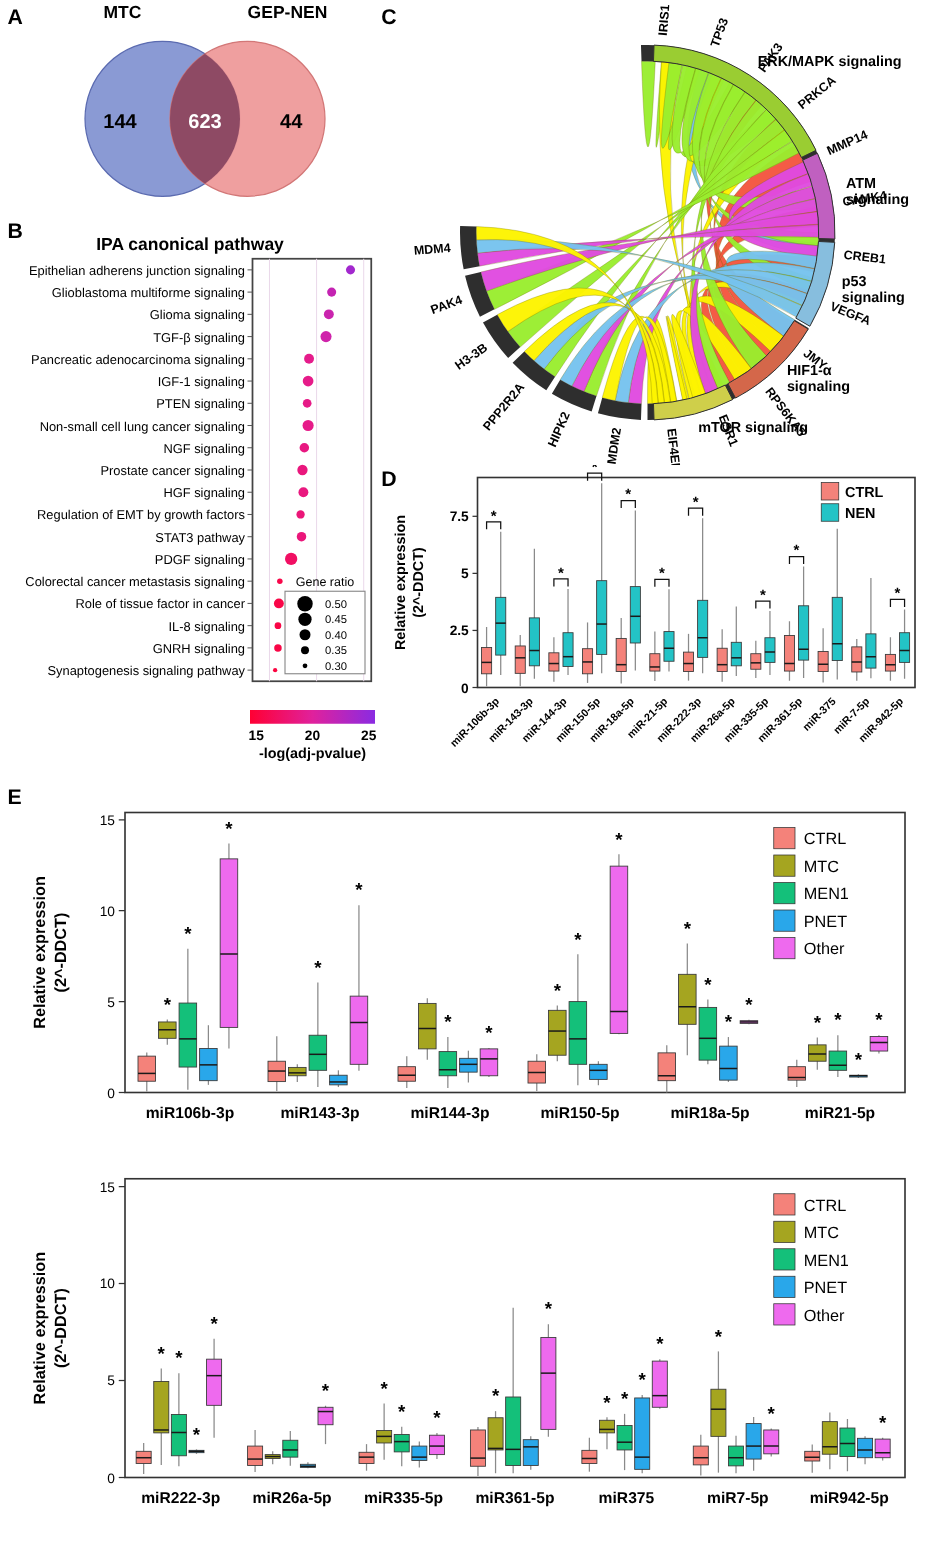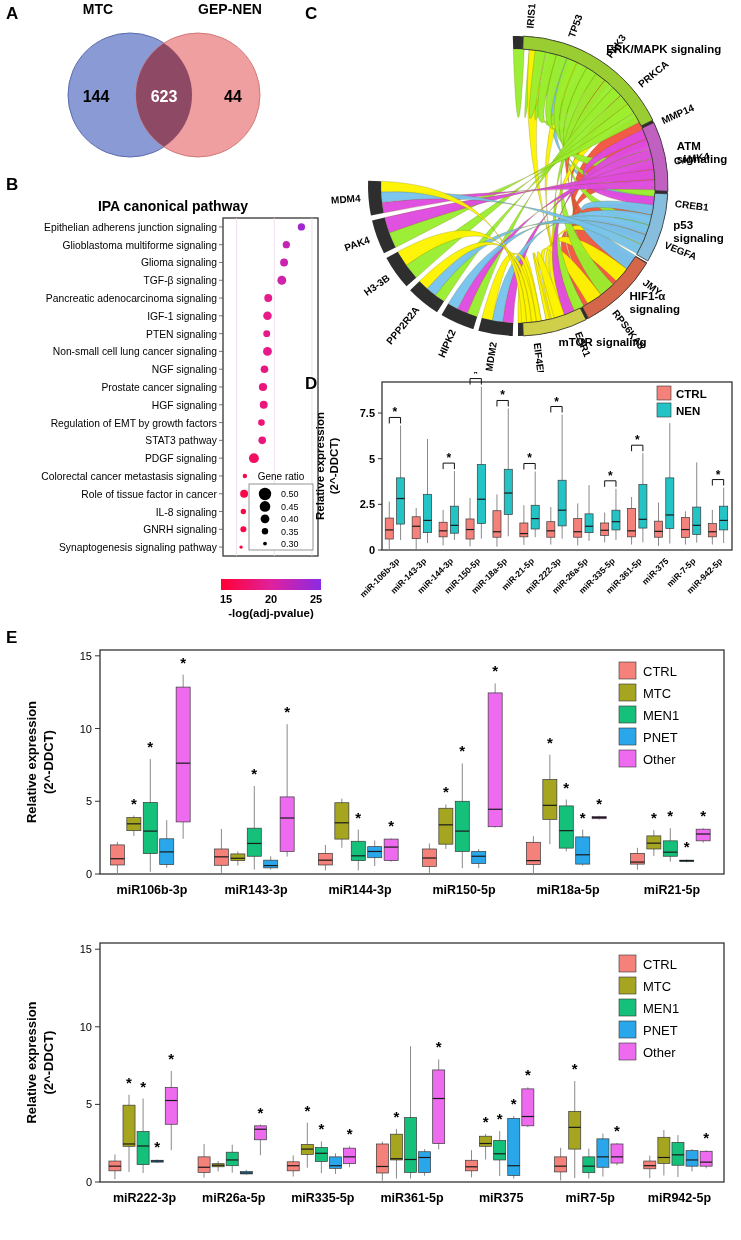--- a/index.html
+++ b/index.html
@@ -28,21 +28,21 @@
       </g>
     <text x="68" y="14" text-anchor="middle" font-size="14" font-weight="bold">MTC</text>
     <text x="200" y="14" text-anchor="middle" font-size="14" font-weight="bold">GEP-NEN</text>
     <text x="66" y="102" text-anchor="middle" font-size="16" font-weight="bold" fill="#000">144</text>
     <text x="134" y="102" text-anchor="middle" font-size="16" font-weight="bold" fill="#fff">623</text>
     <text x="203" y="102" text-anchor="middle" font-size="16" font-weight="bold" fill="#000">44</text>
   </svg>
 </div>
 
 <div class="panel-letter" style="left:6px;top:175px;">B</div>
-<div class="abs" style="left:0px;top:194px;padding-left:21px;">
+<div class="abs" style="left:0px;top:183px;">
   <svg id="svgB" width="305" height="440" viewBox="0 0 305 440">
     <text id="bTitle" x="152" y="17" text-anchor="middle" font-size="14" font-weight="bold">IPA canonical pathway</text>
     <g id="bBody">
         <rect x="202" y="24" width="95" height="338" fill="#fff" stroke="#444" stroke-width="1.4"></rect>
         <line x1="215.57142857142858" y1="24" x2="215.57142857142858" y2="362" stroke="#ead8ea" stroke-width="0.8"></line>
         <line x1="253.26984126984127" y1="24" x2="253.26984126984127" y2="362" stroke="#ead8ea" stroke-width="0.8"></line>
         <line x1="290.968253968254" y1="24" x2="290.968253968254" y2="362" stroke="#ead8ea" stroke-width="0.8"></line>
         <text x="196" y="36.89473684210526" text-anchor="end" font-size="10.3">Epithelian adherens junction signaling</text>
         <line x1="198" y1="32.89473684210526" x2="202" y2="32.89473684210526" stroke="#555" stroke-width="0.8"></line>
         <circle cx="280.41269841269843" cy="32.89473684210526" r="3.64" fill="rgb(162,40,206)"></circle>

